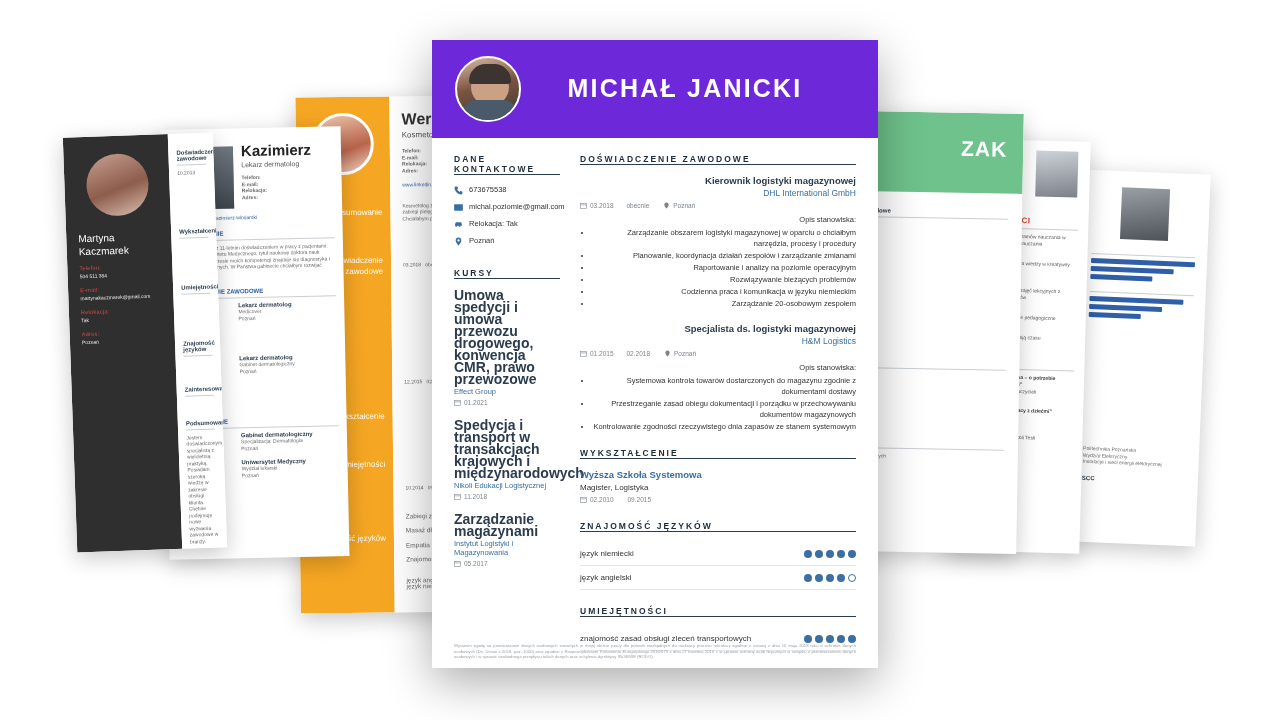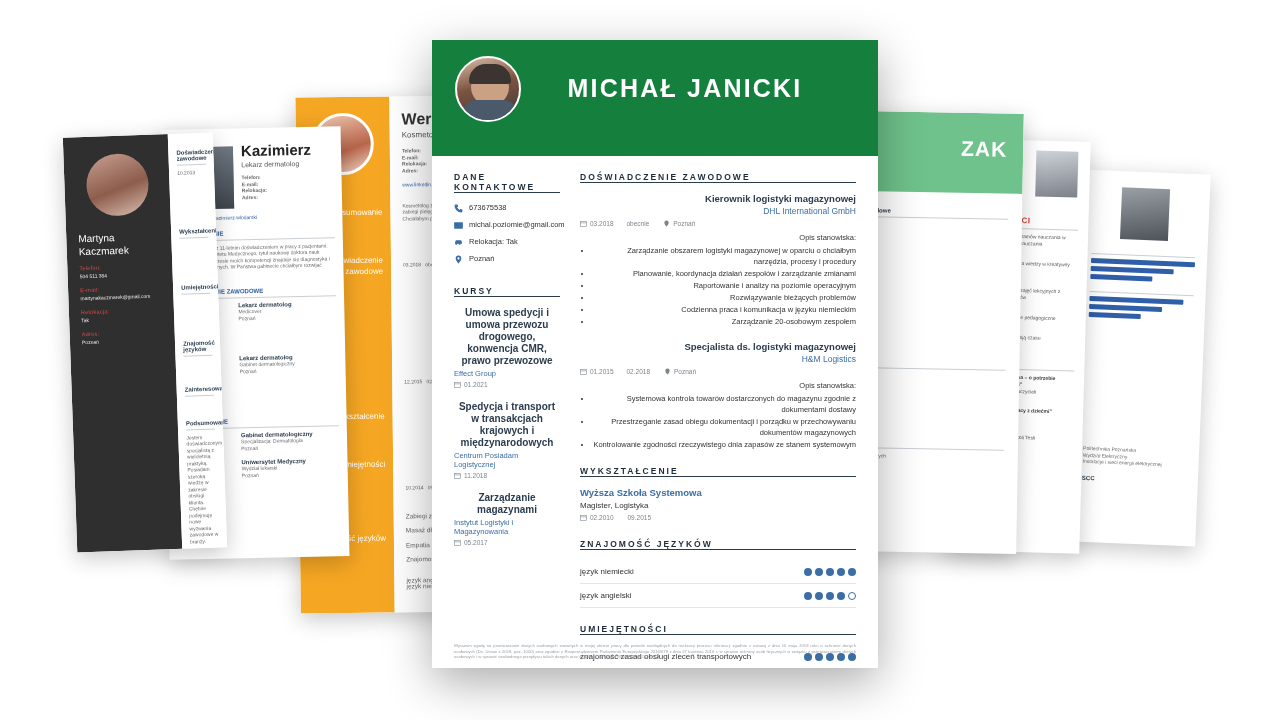--- a/index.html
+++ b/index.html
@@ -64,21 +64,21 @@
   .cv-far .ph { position:absolute; left:40px; top:16px; width:48px; height:52px;
       background:linear-gradient(170deg,#9aa0a6 0%,#4c5258 100%); }
   .barrow { height:5px; background:#2f5fa8; margin:3px 0; border-radius:1px; }
 
   
   .cv-main {
     left:432px; top:40px; width:446px; height:628px;
     box-shadow:0 14px 44px rgba(0,0,0,.33);
     background:#fff;
   }
-  .main-hdr { height:116px; background:#15803d; position:relative; }
+  .main-hdr { height:98px; background:#6d28d9; position:relative; }
   .main-hdr .avatar {
     position:absolute; left:23px; top:16px; width:66px; height:66px; border-radius:50%;
     background:linear-gradient(165deg,#d9bda7 0%,#7c5340 45%,#3d3a38 100%);
     border:2px solid #fff; overflow:hidden;
   }
   .main-hdr .avatar .face { position:absolute; left:14px; top:10px; width:38px; height:38px; border-radius:50%;
       background:#caa184; }
   .main-hdr .avatar .hair { position:absolute; left:12px; top:6px; width:42px; height:20px; border-radius:20px 20px 4px 4px; background:#3b3430; }
   .main-hdr .avatar .body { position:absolute; left:6px; bottom:-6px; width:54px; height:26px; border-radius:14px 14px 0 0; background:#4a5a6b; }
   .main-hdr h1 {
@@ -93,21 +93,21 @@
   .sec-title {
     font-size:8.5px; letter-spacing:2px; color:#1c2b3a; font-weight:bold;
     border-bottom:1.5px solid #2b3c4e; margin:0 0 10px 0;
   }
   .sec-title.r { margin-top:0; }
   .contact-line { display:flex; align-items:flex-start; gap:6px; font-size:7.5px; color:#333; margin-bottom:7px; line-height:10px; }
   .contact-line svg { flex:0 0 9px; margin-top:.5px; }
   .ico { fill:#3a6ea5; }
 
   .course { margin-bottom:13px; }
-  .course .t { font-size:10px; color:#2b3c4e; font-weight:bold; line-height:12px;text-align:center; }
+  .course .t { font-size:14px; color:#2b3c4e; font-weight:bold; line-height:12px; }
   .course .o { font-size:7.5px; color:#3a6ea5; margin-top:2px; }
   .course .d { font-size:6.5px; color:#7b858e; margin-top:3px; display:flex; align-items:center; gap:3px; }
 
   .job { margin-bottom:14px;text-align:right; }
   .job .t { font-size:9.5px; color:#2b3c4e; font-weight:bold; }
   .job .o { font-size:8.5px; color:#3a6ea5; margin-top:2px; }
   .job .meta { font-size:6.5px; color:#7b858e; margin-top:4px; display:flex; gap:14px; align-items:center; }
   .job .meta span { display:flex; align-items:center; gap:3px; }
   .job .lab { font-size:7.5px; color:#333; margin-top:6px; }
   .job ul { margin:3px 0 0 12px; padding:0; }
@@ -426,21 +426,21 @@
           <div class="d">
             <svg viewBox="0 0 16 16" width="7" height="7">
                 <rect x="1.5" y="3" width="13" height="11.5" fill="none" stroke="#7b858e" stroke-width="1.3"></rect>
                 <path d="M1.5 6.5h13" stroke="#7b858e" stroke-width="1.3"></path>
               </svg>
             <span>01.2021</span>
           </div>
         </div>
         <div class="course">
           <div class="t">Spedycja i transport w transakcjach krajowych i międzynarodowych</div>
-          <div class="o">Centrum Posiadam Logistycznej</div>
+          <div class="o">Nikoli Edukacji Logistycznej</div>
           <div class="d">
             <svg viewBox="0 0 16 16" width="7" height="7">
                 <rect x="1.5" y="3" width="13" height="11.5" fill="none" stroke="#7b858e" stroke-width="1.3"></rect>
                 <path d="M1.5 6.5h13" stroke="#7b858e" stroke-width="1.3"></path>
               </svg>
             <span>11.2018</span>
           </div>
         </div>
         <div class="course">
           <div class="t">Zarządzanie magazynami</div>

